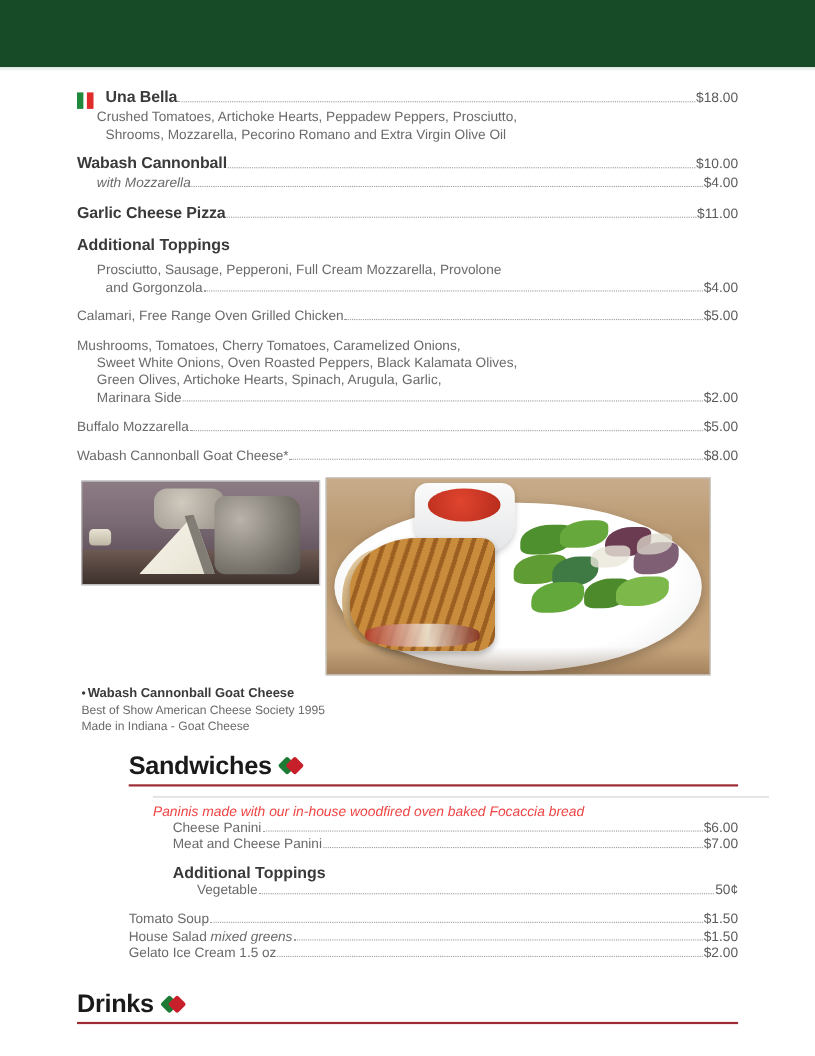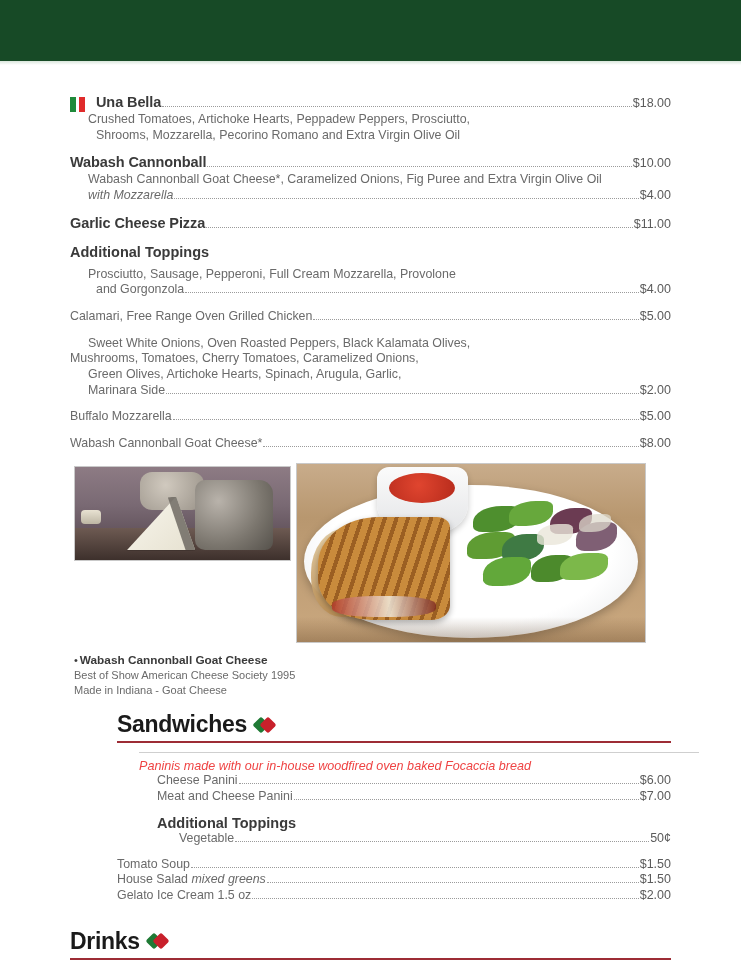--- a/index.html
+++ b/index.html
@@ -20,21 +20,21 @@
     background: #174a26;
   }
   .header-sheen {
     position:absolute; left:0; top:61px; width:741px; height:4px;
     background: linear-gradient(to bottom, #d9e6dc, #ffffff);
   }
 
   
   .page {
     position: absolute;
-    left: 0; top: 80px;
+    left: 0; top: 67px;
     width: 741px; height: 779px;
     padding: 0;
   }
   .content {
     position: relative;
     margin: 0 auto;
     width: 601px;      
     padding-top: 14px;
   }
 
@@ -274,21 +274,20 @@
     <div class="desc desc-ind">Crushed Tomatoes, Artichoke Hearts, Peppadew Peppers, Prosciutto,</div>
     <div class="desc desc-ind2">Shrooms, Mozzarella, Pecorino Romano and Extra Virgin Olive Oil</div>
   </div>
 
   <div class="blk">
     <div class="row">
       <span class="lbl item-name">Wabash Cannonball</span>
       <span class="dots"></span>
       <span class="price">$10.00</span>
     </div>
-    <div class="desc desc-ind">Wabash Cannonball Goat Cheese*, Caramelized Onions, Fig Puree and Extra Virgin Olive Oil</div>
     <div class="row desc desc-ind">
       <span class="lbl ital">with Mozzarella</span>
       <span class="dots"></span>
       <span class="price">$4.00</span>
     </div>
   </div>
 
   <div class="blk">
     <div class="row">
       <span class="lbl item-name">Garlic Cheese Pizza</span>
@@ -311,22 +310,22 @@
 
     <div class="blk">
       <div class="row desc">
         <span class="lbl">Calamari, Free Range Oven Grilled Chicken</span>
         <span class="dots"></span>
         <span class="price">$5.00</span>
       </div>
     </div>
 
     <div class="blk">
+      <div class="desc">Mushrooms, Tomatoes, Cherry Tomatoes, Caramelized Onions,</div>
       <div class="desc desc-ind">Sweet White Onions, Oven Roasted Peppers, Black Kalamata Olives,</div>
-      <div class="desc">Mushrooms, Tomatoes, Cherry Tomatoes, Caramelized Onions,</div>
       <div class="desc desc-ind">Green Olives, Artichoke Hearts, Spinach, Arugula, Garlic,</div>
       <div class="row desc desc-ind">
         <span class="lbl">Marinara Side</span>
         <span class="dots"></span>
         <span class="price">$2.00</span>
       </div>
     </div>
 
     <div class="blk">
       <div class="row desc">

